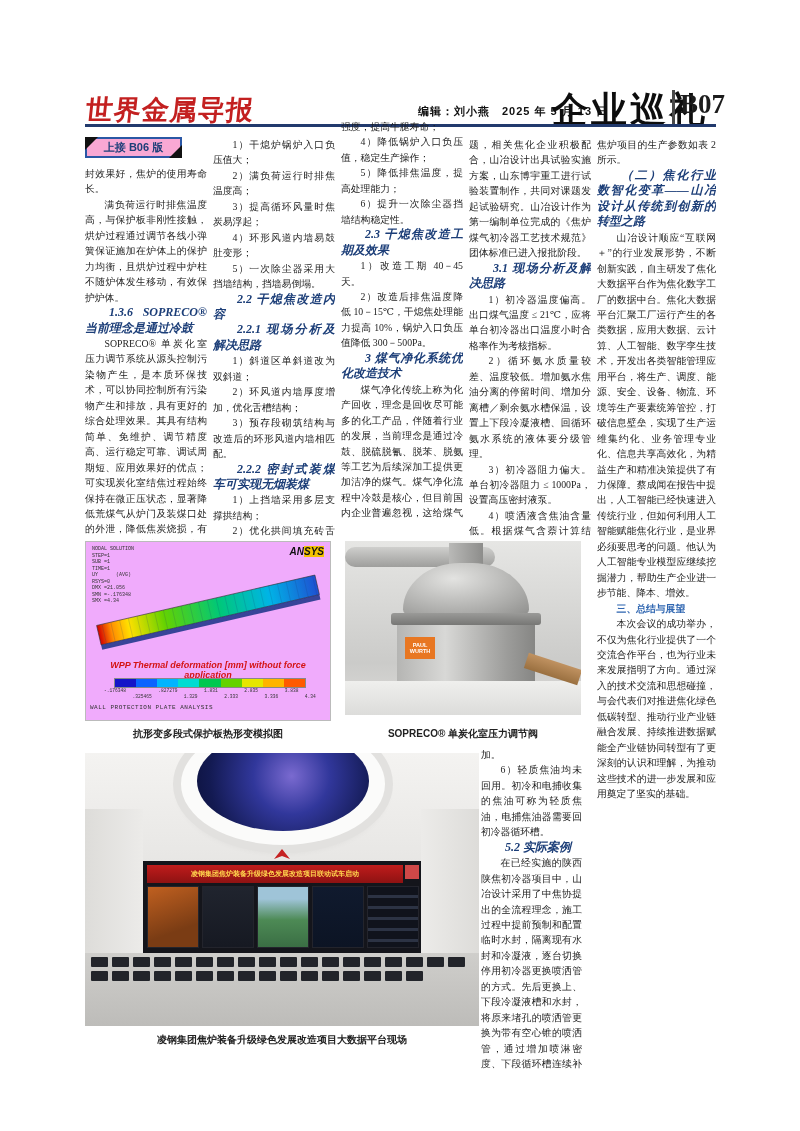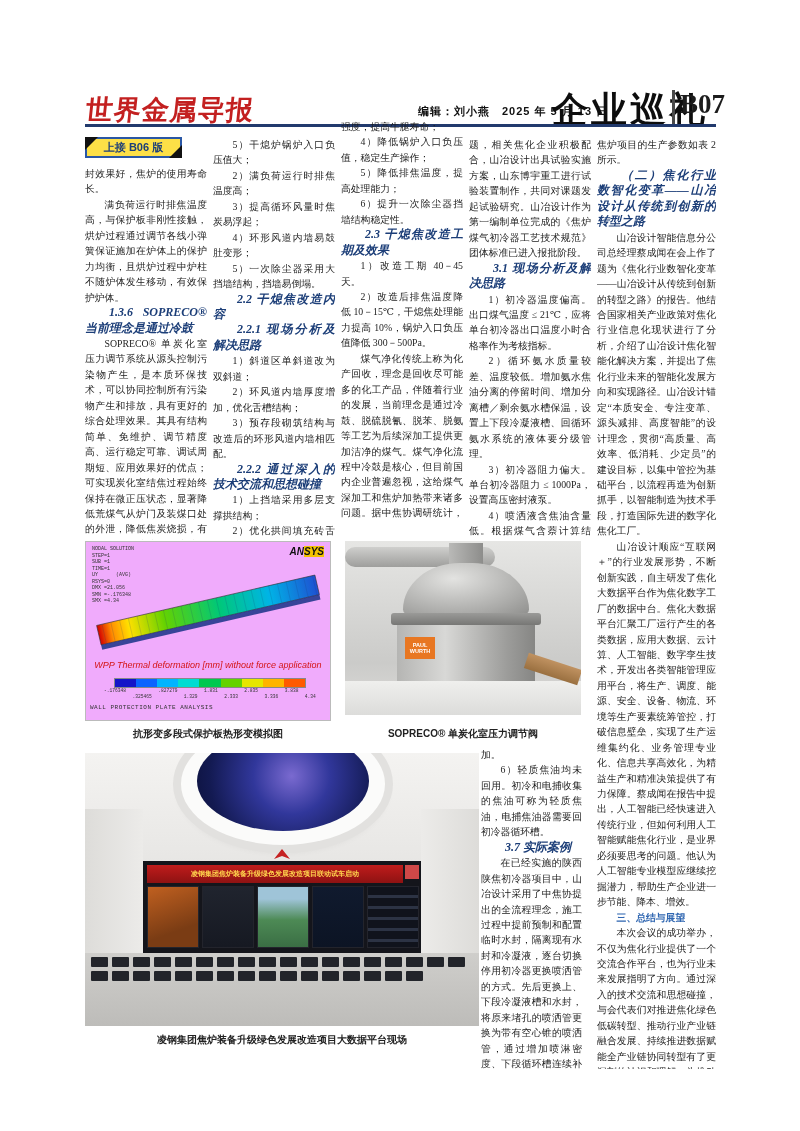--- a/index.html
+++ b/index.html
@@ -12,21 +12,21 @@
             transform:skewX(-6deg);letter-spacing:1px;font-family:"Liberation Serif",serif;}
   .editor-line{left:418px;top:104px;font-size:11px;font-weight:bold;color:#111;
                font-family:"Liberation Sans","DejaVu Sans",sans-serif;letter-spacing:1px;}
   .section-title{left:552px;top:86px;font-size:36px;font-weight:600;color:#0d0d0d;letter-spacing:3px;}
   .page-divider{left:672px;top:90px;width:3px;height:34px;background:#4a4a4a;}
   .page-number{left:680px;top:89px;font-size:27px;font-weight:bold;font-family:"Liberation Serif",serif;}
   .head-rule{left:85px;top:124px;width:631px;height:3px;background:#223a6d;}
 
   
   .badge{left:85px;top:137px;width:97px;height:21px;border:2px solid #2a57a5;box-sizing:border-box;
-         display:flex;align-items:center;justify-content:center;background:#fde047;}
+         display:flex;align-items:center;justify-content:center;background:#f9a8d4;}
   .badge span{font-size:11px;font-weight:bold;color:#1c3e78;
               font-family:"Liberation Sans","DejaVu Sans",sans-serif;}
   .badge i{position:absolute;width:0;height:0;border-style:solid;}
   .badge i.tl{left:-2px;top:-2px;border-width:13px 13px 0 0;border-color:#111 transparent transparent transparent;}
   .badge i.br{right:-2px;bottom:-2px;border-width:0 0 13px 13px;border-color:transparent transparent #111 transparent;}
 
   
   .col{overflow:hidden;text-align:justify;}
   .para{margin:0;font-size:9.8px;line-height:15.45px;text-indent:2em;text-justify:inter-ideograph;}
   .para.cont{text-indent:0;}
@@ -39,21 +39,21 @@
   .caption{font-size:10px;font-weight:bold;text-align:center;color:#222;
            font-family:"Liberation Sans","DejaVu Sans",sans-serif;}
 
   
   .fig1{left:85px;top:541px;width:246px;height:180px;background:#f0abfc;border:1px solid #bbb;box-sizing:border-box;}
   .fig1 .corner{left:6px;top:4px;font-size:5px;line-height:6.5px;white-space:pre;color:#333;
                 font-family:"Liberation Mono","DejaVu Sans Mono",monospace;}
   .fig1 .ansys{right:6px;top:4px;font-size:10px;font-weight:bold;font-style:italic;
                font-family:"Liberation Sans",sans-serif;color:#111;}
   .fig1 .ansys em{background:#f2c200;font-style:italic;}
-  .fig1 .ftitle{left:0;right:0;top:118px;text-align:center;font-size:9px;font-weight:normal;font-style:italic;color:#d41414;
+  .fig1 .ftitle{left:0;right:0;top:118px;text-align:center;font-size:9px;font-weight:bold;font-style:italic;color:#d41414;
                 font-family:"Liberation Sans",sans-serif;}
   .fig1 .cbar{left:28px;top:136px;width:190px;height:8px;display:flex;border:0.5px solid #888;}
   .fig1 .cbar span{flex:1;}
   .fig1 .ticks{left:18px;top:146px;width:212px;display:flex;justify-content:space-between;
                font-size:4.6px;color:#333;font-family:"Liberation Mono","DejaVu Sans Mono",monospace;}
   .fig1 .ticks span:nth-child(even){margin-top:6px;}
   .fig1 .footer{left:4px;top:162px;font-size:6px;color:#333;letter-spacing:0.5px;
                 font-family:"Liberation Mono","DejaVu Sans Mono",monospace;}
   .cap1{left:85px;top:727px;width:246px;}
 
@@ -118,63 +118,63 @@
   <span>上接 B06 版</span>
 </div>
 
 <div class="abs col" style="left:85px;top:166px;width:122px;height:374px;">
     <p class="para cont">封效果好，焦炉的使用寿命长。</p>
     <p class="para body">满负荷运行时排焦温度高，与保护板非刚性接触，烘炉过程通过调节各线小弹簧保证施加在炉体上的保护力均衡，且烘炉过程中炉柱不随炉体发生移动，有效保护炉体。</p>
     <p class="para h-num">1.3.6 SOPRECO® 当前理念是通过冷鼓</p>
     <p class="para body">SOPRECO® 单炭化室压力调节系统从源头控制污染物产生，是本质环保技术，可以协同控制所有污染物产生和排放，具有更好的综合处理效果。其具有结构简单、免维护、调节精度高、运行稳定可靠、调试周期短、应用效果好的优点；可实现炭化室结焦过程始终保持在微正压状态，显著降低荒煤气从炉门及装煤口处的外泄，降低焦炭烧损，有效保证了焦炉炉体及护炉铁件使用寿命。SOPRECO® 单炭化室压力调节系统＋密封式装煤车可实现无烟装煤。</p>
   </div>
 <div class="abs col" style="left:213px;top:137px;width:122px;height:403px;">
-    <p class="para body">5）干熄炉锅炉入口负压值大；</p>
+    <p class="para body">1）干熄炉锅炉入口负压值大；</p>
     <p class="para body">2）满负荷运行时排焦温度高；</p>
     <p class="para body">3）提高循环风量时焦炭易浮起；</p>
     <p class="para body">4）环形风道内墙易鼓肚变形；</p>
     <p class="para body">5）一次除尘器采用大挡墙结构，挡墙易倒塌。</p>
     <p class="para h-num">2.2 干熄焦改造内容</p>
     <p class="para h-num">2.2.1 现场分析及解决思路</p>
     <p class="para body">1）斜道区单斜道改为双斜道；</p>
     <p class="para body">2）环风道内墙厚度增加，优化舌槽结构；</p>
     <p class="para body">3）预存段砌筑结构与改造后的环形风道内墙相匹配。</p>
-    <p class="para h-num">2.2.2 通过深入的技术交流和思想碰撞</p>
+    <p class="para h-num">2.2.2 密封式装煤车可实现无烟装煤</p>
     <p class="para body">1）上挡墙采用多层支撑拱结构；</p>
     <p class="para body">2）优化拱间填充砖舌槽结构。</p>
     <p class="para h-num">2.2.3 改造技术优点</p>
   </div>
 <div class="abs col" style="left:341px;top:119px;width:122px;height:403px;">
     <p class="para cont">强度，提高牛腿寿命；</p>
     <p class="para body">4）降低锅炉入口负压值，稳定生产操作；</p>
     <p class="para body">5）降低排焦温度，提高处理能力；</p>
     <p class="para body">6）提升一次除尘器挡墙结构稳定性。</p>
     <p class="para h-num">2.3 干熄焦改造工期及效果</p>
     <p class="para body">1）改造工期 40－45 天。</p>
     <p class="para body">2）改造后排焦温度降低 10－15℃，干熄焦处理能力提高 10%，锅炉入口负压值降低 300－500Pa。</p>
+    <p class="para h-num">3 煤气净化系统优化改造技术</p>
     <p class="para body">煤气净化传统上称为化产回收，理念是回收尽可能多的化工产品，伴随着行业的发展，当前理念是通过冷鼓、脱硫脱氰、脱苯、脱氨等工艺为后续深加工提供更加洁净的煤气。煤气净化流程中冷鼓是核心，但目前国内企业普遍忽视，这给煤气深加工和焦炉加热带来诸多问题。据中焦协调研统计，目前国内焦化煤气净化数据普遍存在失真现象，工艺管理失去了依据。中焦协于 2022 年牵头发起初冷器全流程优化课</p>
   </div>
 <div class="abs col" style="left:469px;top:137px;width:122px;height:403px;">
     <p class="para cont">题，相关焦化企业积极配合，山冶设计出具试验实施方案，山东博宇重工进行试验装置制作，共同对课题发起试验研究。山冶设计作为第一编制单位完成的《焦炉煤气初冷器工艺技术规范》团体标准已进入报批阶段。</p>
     <p class="para h-num">3.1 现场分析及解决思路</p>
     <p class="para body">1）初冷器温度偏高。出口煤气温度 ≤ 21℃，应将单台初冷器出口温度小时合格率作为考核指标。</p>
     <p class="para body">2）循环氨水质量较差、温度较低。增加氨水焦油分离的停留时间、增加分离槽／剩余氨水槽保温，设置上下段冷凝液槽、回循环氨水系统的液体要分级管理。</p>
     <p class="para body">3）初冷器阻力偏大。单台初冷器阻力 ≤ 1000Pa，设置高压密封液泵。</p>
     <p class="para body">4）喷洒液含焦油含量低。根据煤气含萘计算结果，喷洒液中需要配入新焦油（焦油比例 45%－50%，作为控制指标），并连排连补。</p>
   </div>
 <div class="abs col" style="left:481px;top:747px;width:101px;height:322px;">
     <p class="para cont">加。</p>
     <p class="para body">6）轻质焦油均未回用。初冷和电捕收集的焦油可称为轻质焦油，电捕焦油器需要回初冷器循环槽。</p>
-    <p class="para h-num">3.7 实际案例</p>
+    <p class="para h-num">5.2 实际案例</p>
     <p class="para body">在已经实施的陕西陕焦初冷器项目中，山冶设计采用了中焦协提出的全流程理念，施工过程中提前预制和配置临时水封，隔离现有水封和冷凝液，逐台切换停用初冷器更换喷洒管的方式。先后更换上、下段冷凝液槽和水封，将原来堵孔的喷洒管更换为带有空心锥的喷洒管，通过增加喷淋密度、下段循环槽连续补入焦油、优化工艺操作。初冷器由原来的 3 台全开，优化为现在 2 开 1 备。初冷器运行阻力在 400－600Pa，煤气出口温度在 21℃。</p>
   </div>
 <div class="abs col" style="left:597px;top:137px;width:119px;height:932px;">
     <p class="para cont">焦炉项目的生产参数如表 2 所示。</p>
     <p class="para h-num">（二）焦化行业数智化变革——山冶设计从传统到创新的转型之路</p>
-    <p class="para body">山冶设计智能信息分公司总经理蔡成闻在会上作了题为《焦化行业数智化变革——山冶设计从传统到创新的转型之路》的报告。他结合国家相关产业政策对焦化行业信息化现状进行了分析，介绍了山冶设计焦化智能化解决方案，并提出了焦化行业未来的智能化发展方向和实现路径。山冶设计锚定“本质安全、专注变革、源头减排、高度智能”的设计理念，贯彻“高质量、高效率、低消耗、少定员”的建设目标，以集中管控为基础平台，以流程再造为创新抓手，以智能制造为技术手段，打造国际先进的数字化焦化工厂。</p>
     <p class="para body">山冶设计顺应“互联网＋”的行业发展形势，不断创新实践，自主研发了焦化大数据平台作为焦化数字工厂的数据中台。焦化大数据平台汇聚工厂运行产生的各类数据，应用大数据、云计算、人工智能、数字孪生技术，开发出各类智能管理应用平台，将生产、调度、能源、安全、设备、物流、环境等生产要素统筹管控，打破信息壁垒，实现了生产运维集约化、业务管理专业化、信息共享高效化，为精益生产和精准决策提供了有力保障。蔡成闻在报告中提出，人工智能已经快速进入传统行业，但如何利用人工智能赋能焦化行业，是业界必须要思考的问题。他认为人工智能专业模型应继续挖掘潜力，帮助生产企业进一步节能、降本、增效。</p>
     <p class="para h-blue">三、总结与展望</p>
     <p class="para body">本次会议的成功举办，不仅为焦化行业提供了一个交流合作平台，也为行业未来发展指明了方向。通过深入的技术交流和思想碰撞，与会代表们对推进焦化绿色低碳转型、推动行业产业链融合发展、持续推进数据赋能全产业链协同转型有了更深刻的认识和理解，为推动这些技术的进一步发展和应用奠定了坚实的基础。</p>
   </div>
 
 <div class="abs fig1">
   <div class="abs corner">NODAL SOLUTION
 STEP=1
 SUB =1
 TIME=1

